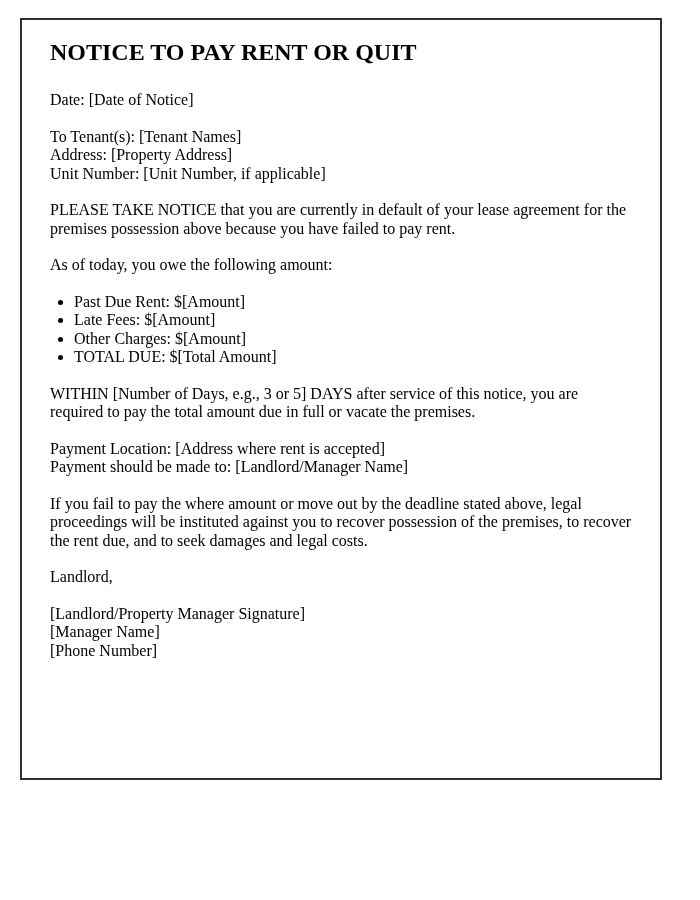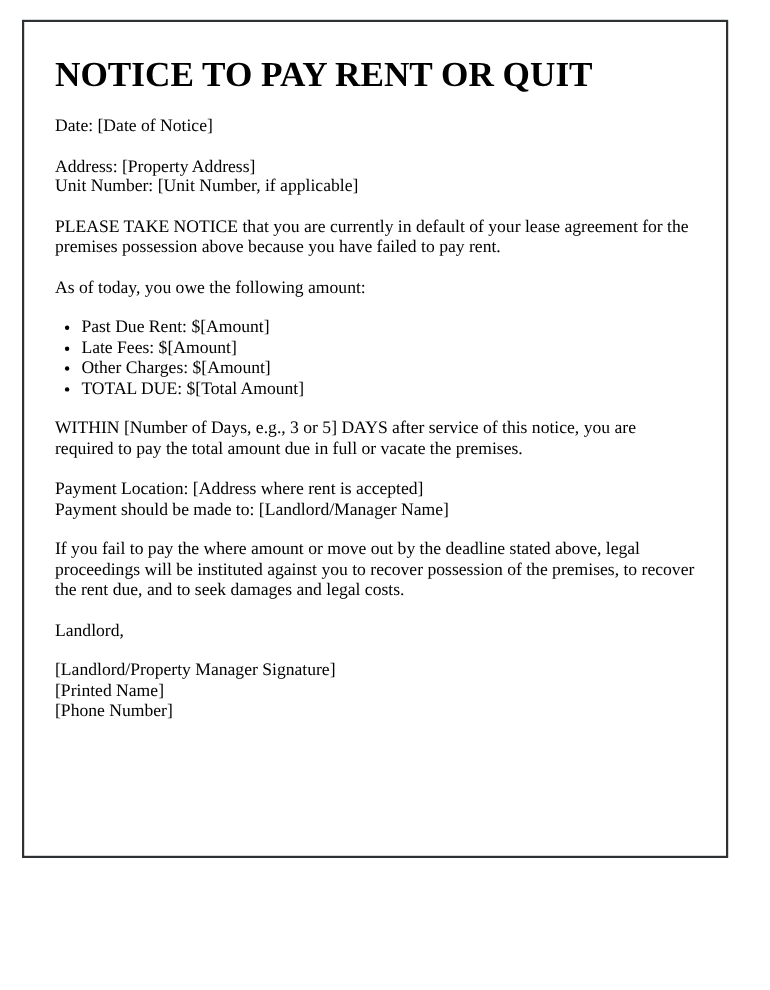--- a/index.html
+++ b/index.html
@@ -22,25 +22,25 @@
     top: 18px;
     width: 642px;
     height: 762px;
     box-sizing: border-box;
     border: 2px solid #2e3133;
     padding: 0 28px;
     overflow: hidden;
     background: #ffffff;
   }
   h1.doc-title {
-    font-size: 32px;
+    font-size: 24px;
     line-height: 34px;
     font-weight: bold;
     letter-spacing: 0;
-    margin: 30px 0 22px 0;
+    margin: 15px 0 22px 0;
   }
   p.para {
     margin: 18px 0;
     line-height: 18.5px;
   }
   .line {
     display: block;
   }
   ul.amounts {
     margin: 17px 0;
@@ -59,20 +59,21 @@
 </head>
 <body>
 
 <div class="letter-box">
 
   <h1 class="doc-title">NOTICE TO PAY RENT OR QUIT</h1>
 
   <p class="para">Date: [Date of Notice]</p>
 
   <p class="para">
+    <span class="line">To Tenant(s): [Tenant Names]</span>
     <span class="line">Address: [Property Address]</span>
     <span class="line">Unit Number: [Unit Number, if applicable]</span>
   </p>
 
   <p class="para">PLEASE TAKE NOTICE that you are currently in default of your lease agreement for the premises possession above because you have failed to pay rent.</p>
 
   <p class="para">As of today, you owe the following amount:</p>
 
   <ul class="amounts">
     <li>Past Due Rent: $[Amount]</li>
@@ -87,17 +88,17 @@
     <span class="line">Payment Location: [Address where rent is accepted]</span>
     <span class="line">Payment should be made to: [Landlord/Manager Name]</span>
   </p>
 
   <p class="para">If you fail to pay the where amount or move out by the deadline stated above, legal proceedings will be instituted against you to recover possession of the premises, to recover the rent due, and to seek damages and legal costs.</p>
 
   <p class="para">Landlord,</p>
 
   <p class="para">
     <span class="line">[Landlord/Property Manager Signature]</span>
-    <span class="line">[Printed Name]</span>
+    <span class="line">[Manager Name]</span>
     <span class="line">[Phone Number]</span>
   </p>
 
 </div>
 
 </body></html>

